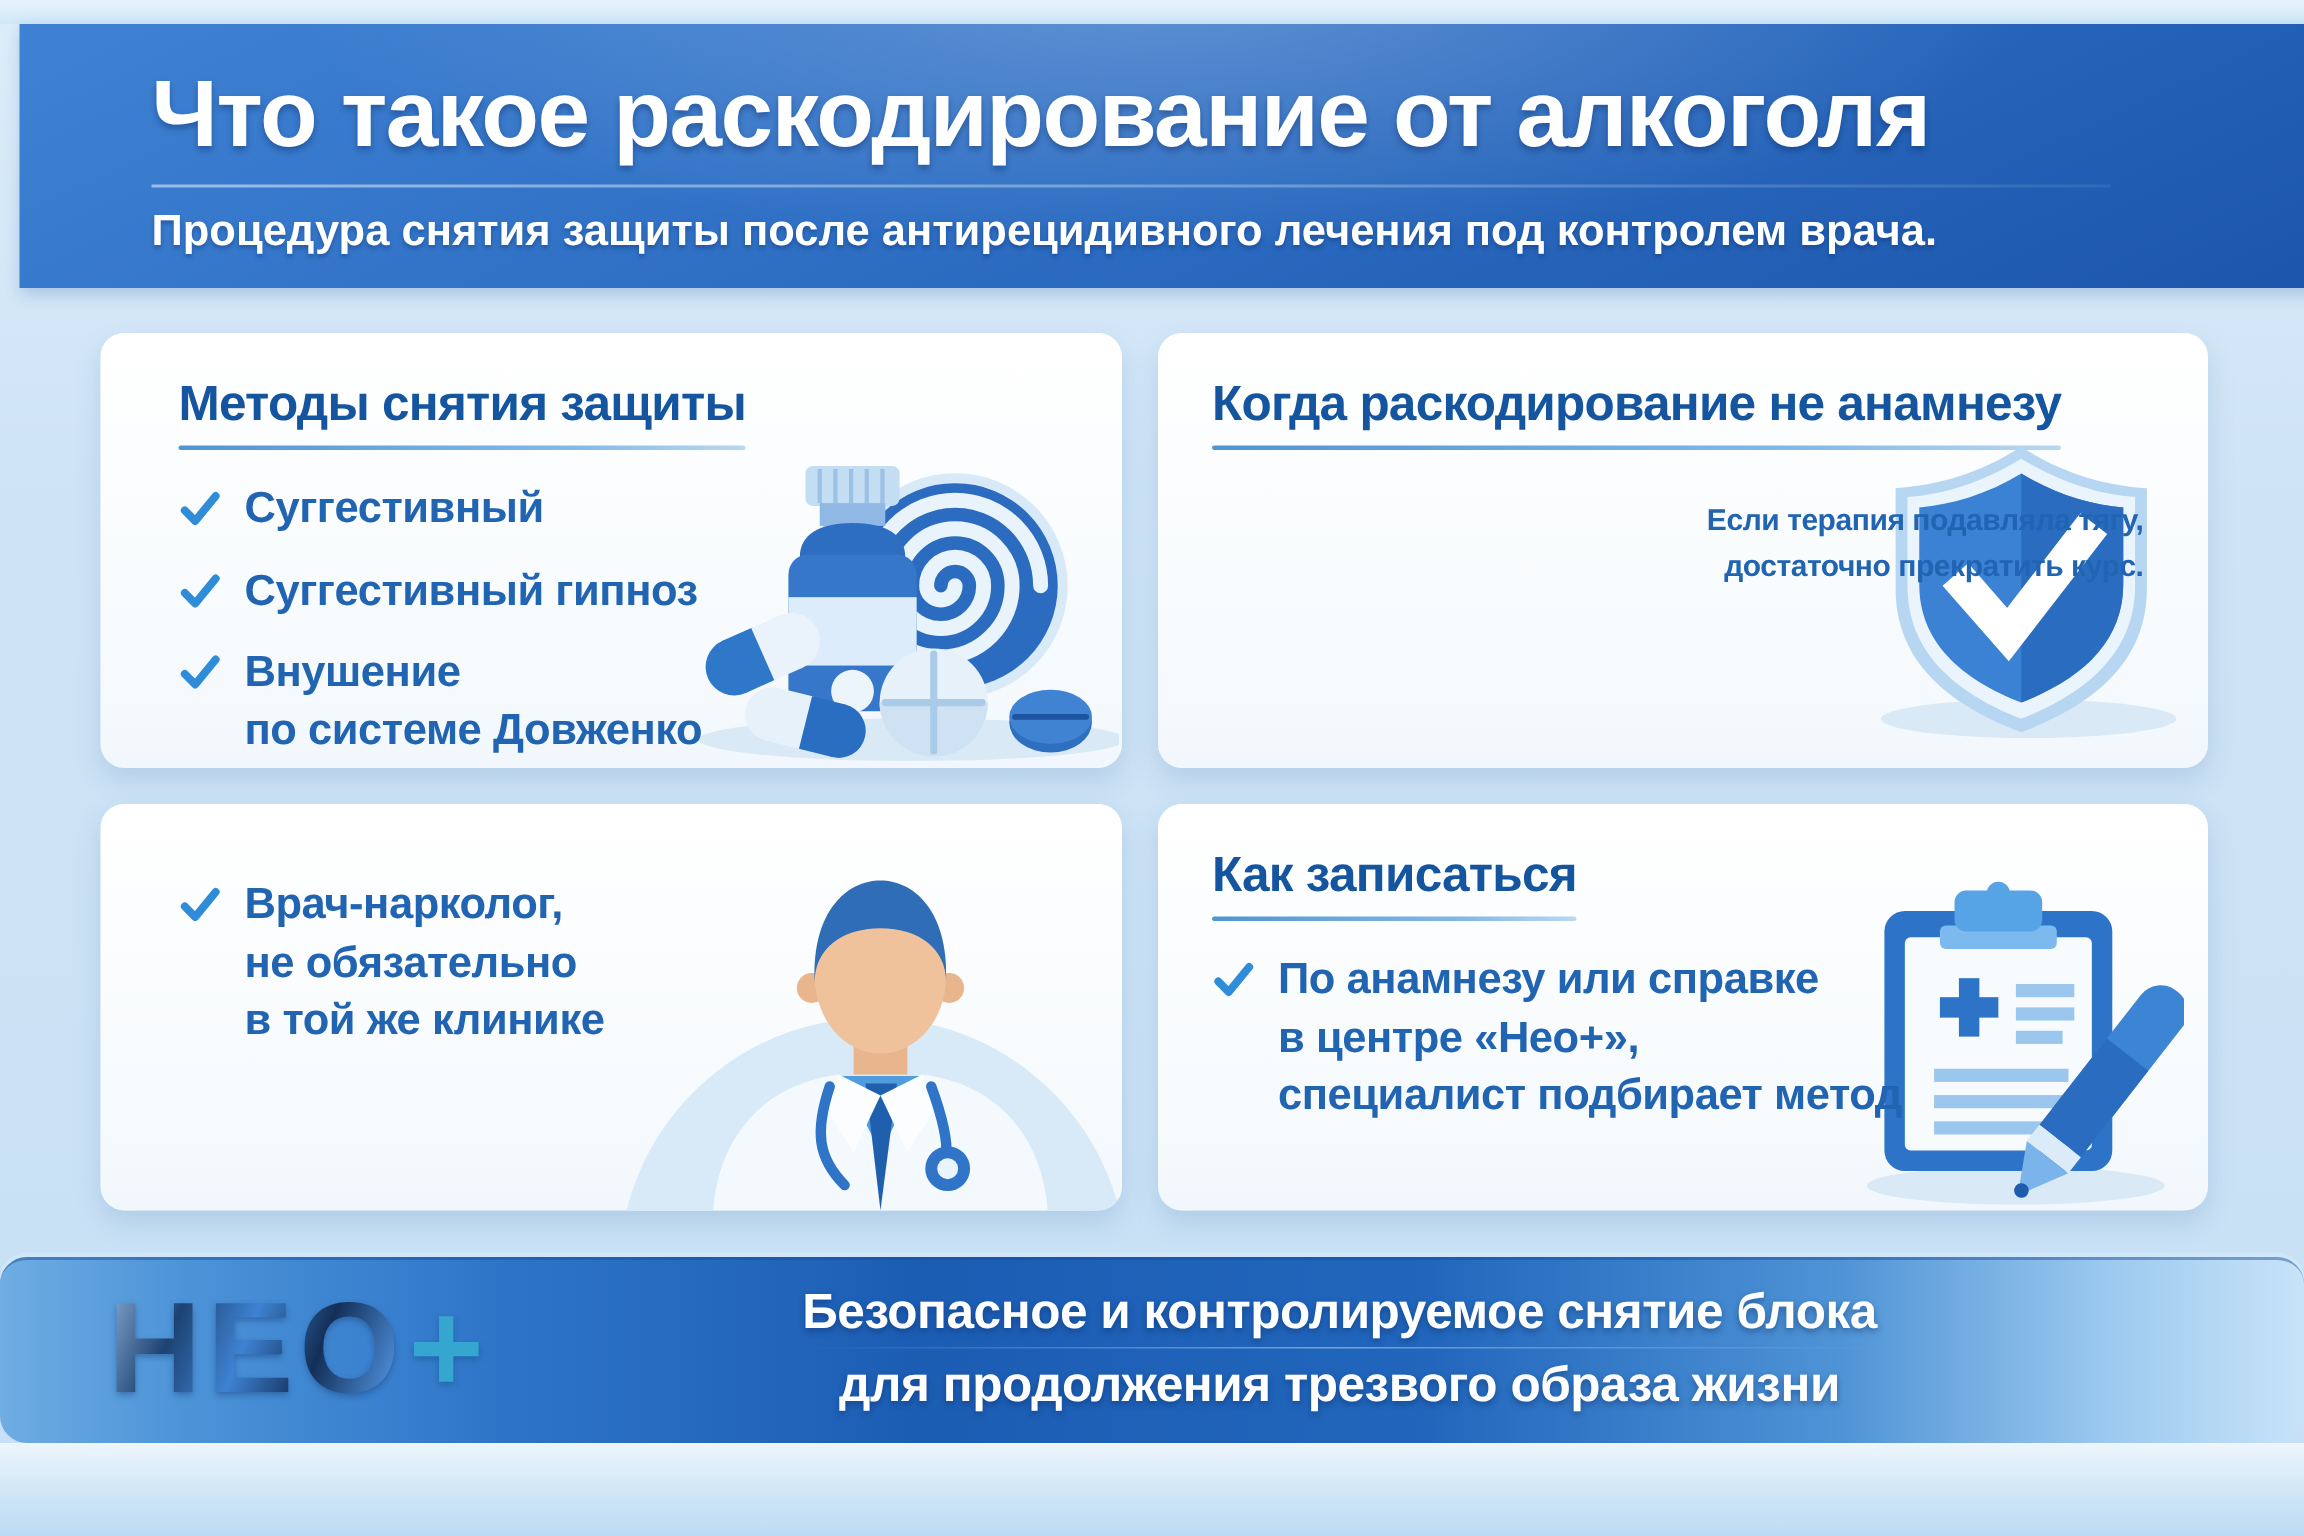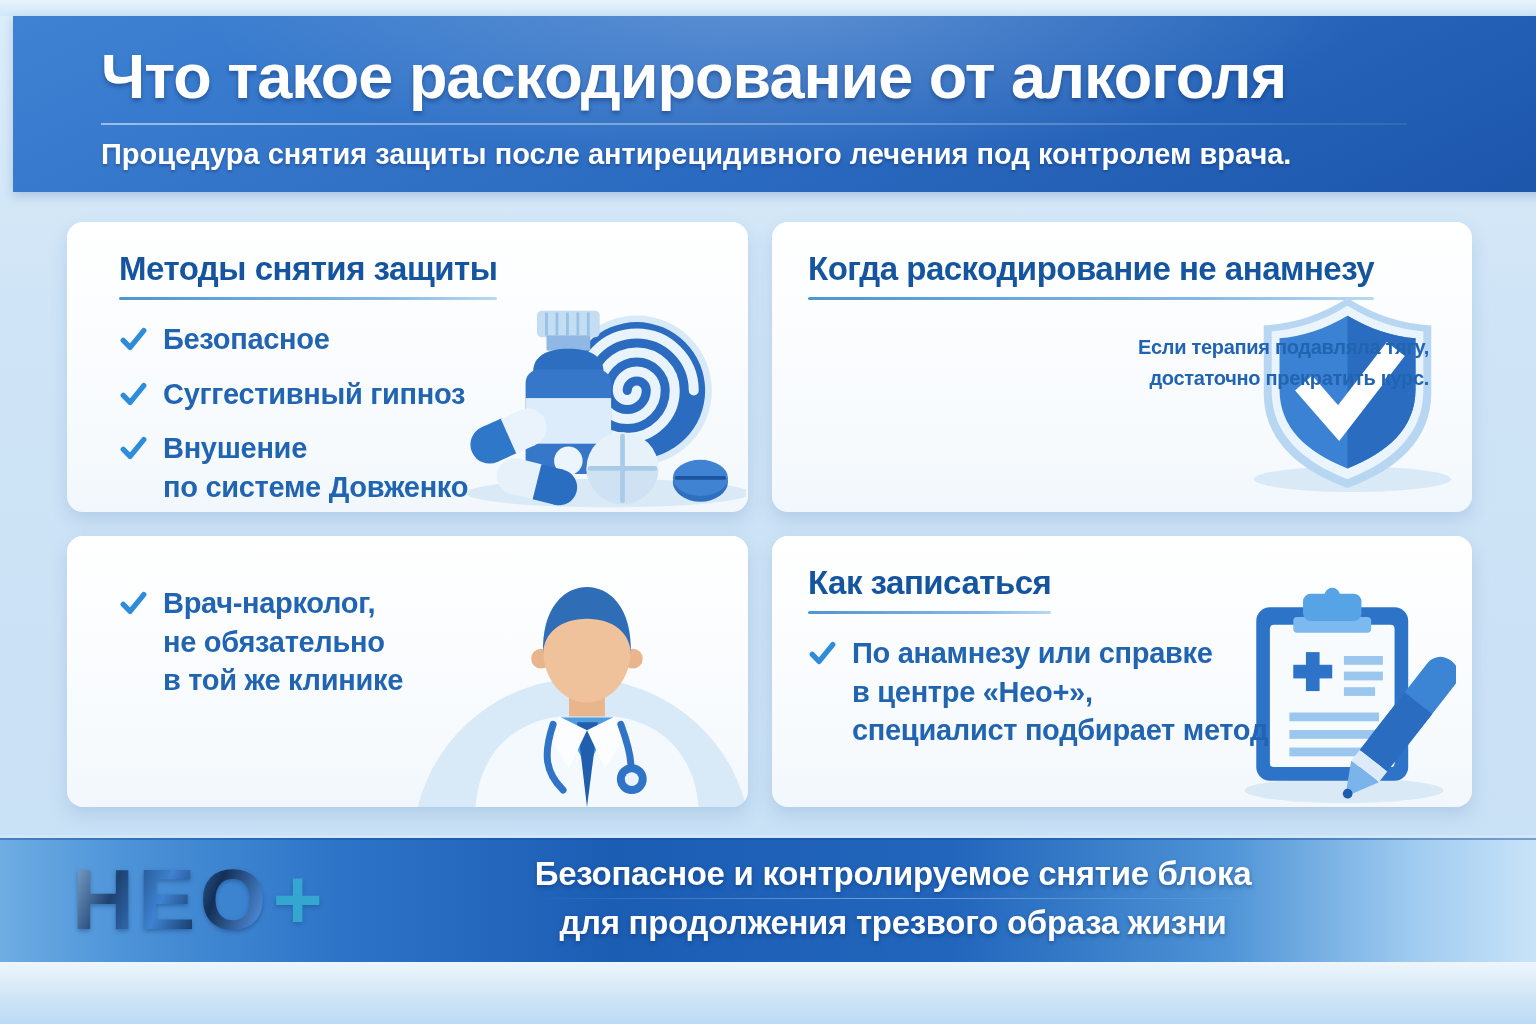--- a/index.html
+++ b/index.html
@@ -72,20 +72,21 @@
   .illus-doctor{ right:0; bottom:0; width:332px; height:234px; }
   .illus-clipboard{ right:16px; top:46px; width:230px; height:224px; }
 
   
   .footer-band{
     position:absolute; top:838px; left:0; width:100%; height:124px;
     background:linear-gradient(90deg,#6fadе3 0%,#4c93d8 8%,#2d74c8 22%,#1c5db4 40%,#2166bc 62%,#4f94d6 80%,#9fcbf0 92%,#c8e3f8 100%);
     background:linear-gradient(90deg,#6fade3 0%,#4c93d8 8%,#2d74c8 22%,#1c5db4 40%,#2166bc 62%,#4f94d6 80%,#9fcbf0 92%,#c8e3f8 100%);
     border-top:2px solid rgba(25,75,150,.45);
     box-shadow:0 -3px 0 rgba(210,232,250,.8);
+    border-radius:18px;
   }
   .footer-text{
     position:absolute; left:360px; right:110px; top:11px; text-align:center;
     color:#fff; font-weight:bold; font-size:33px; line-height:46px; letter-spacing:-0.3px;
     text-shadow:0 2px 4px rgba(8,40,95,.45);
   }
   .footer-sep{ width:720px; height:1px; margin:1px auto;
     background:linear-gradient(90deg,rgba(255,255,255,0),rgba(255,255,255,.4),rgba(255,255,255,0)); }
   .logo{
     position:absolute; left:72px; top:50%; transform:translateY(-52%);
@@ -117,21 +118,21 @@
   </header>
 
   <section class="card card-1">
     <h2>Методы снятия защиты</h2>
     <ul>
       <li>
         <svg class="check" viewBox="0 0 24 24">
             <path d="M3.5 13.5 L9.2 19.3 L20.5 5.5" fill="none" stroke="#2e8cd8" stroke-width="4.4" stroke-linecap="round" stroke-linejoin="round"></path>
           </svg>
         <span class="li-text">
-            <span class="line">Безопасное</span>
+            <span class="line">Суггестивный</span>
           </span>
       </li>
       <li>
         <svg class="check" viewBox="0 0 24 24">
             <path d="M3.5 13.5 L9.2 19.3 L20.5 5.5" fill="none" stroke="#2e8cd8" stroke-width="4.4" stroke-linecap="round" stroke-linejoin="round"></path>
           </svg>
         <span class="li-text">
             <span class="line">Суггестивный гипноз</span>
           </span>
       </li>

